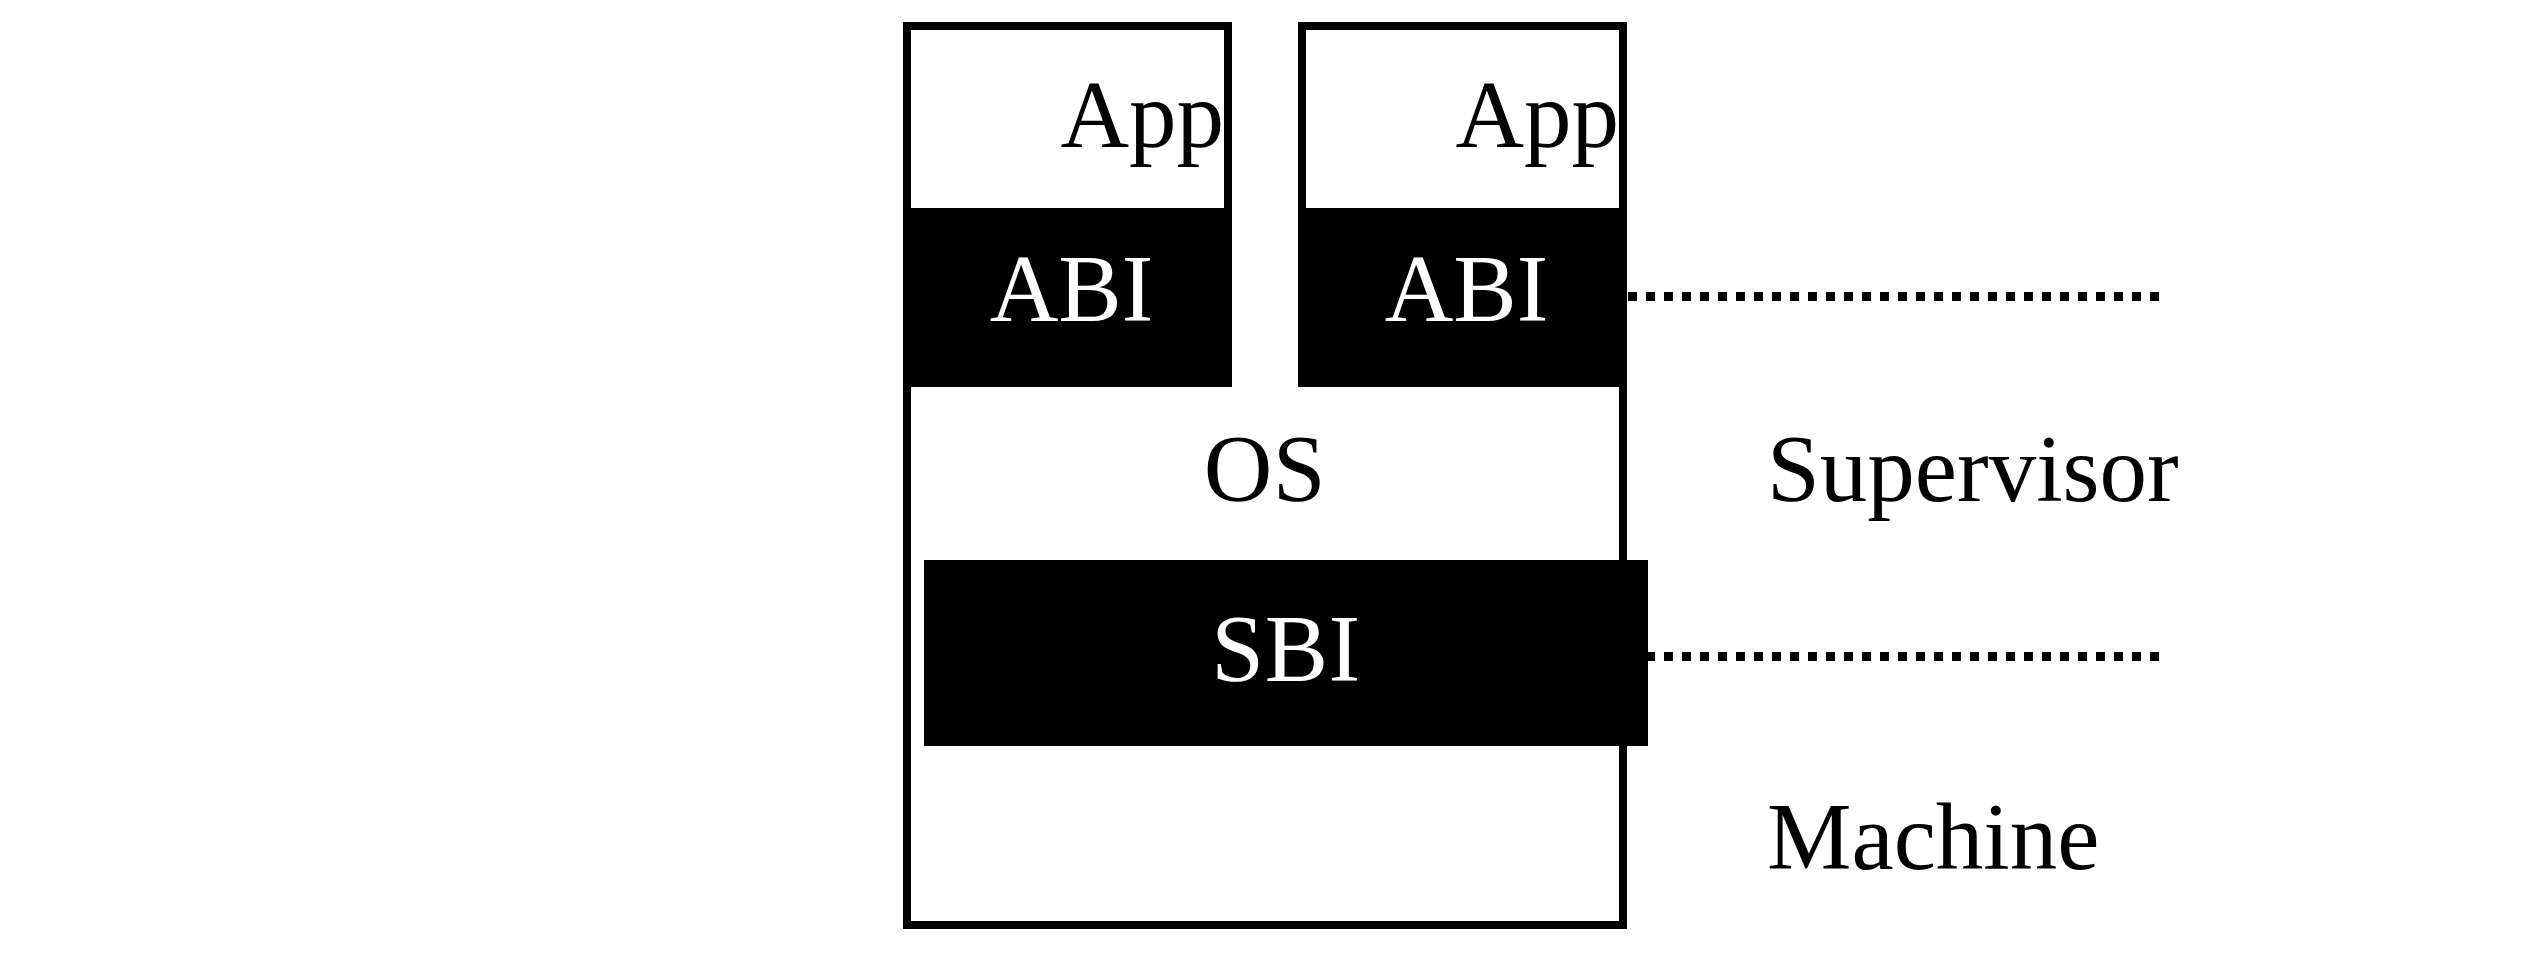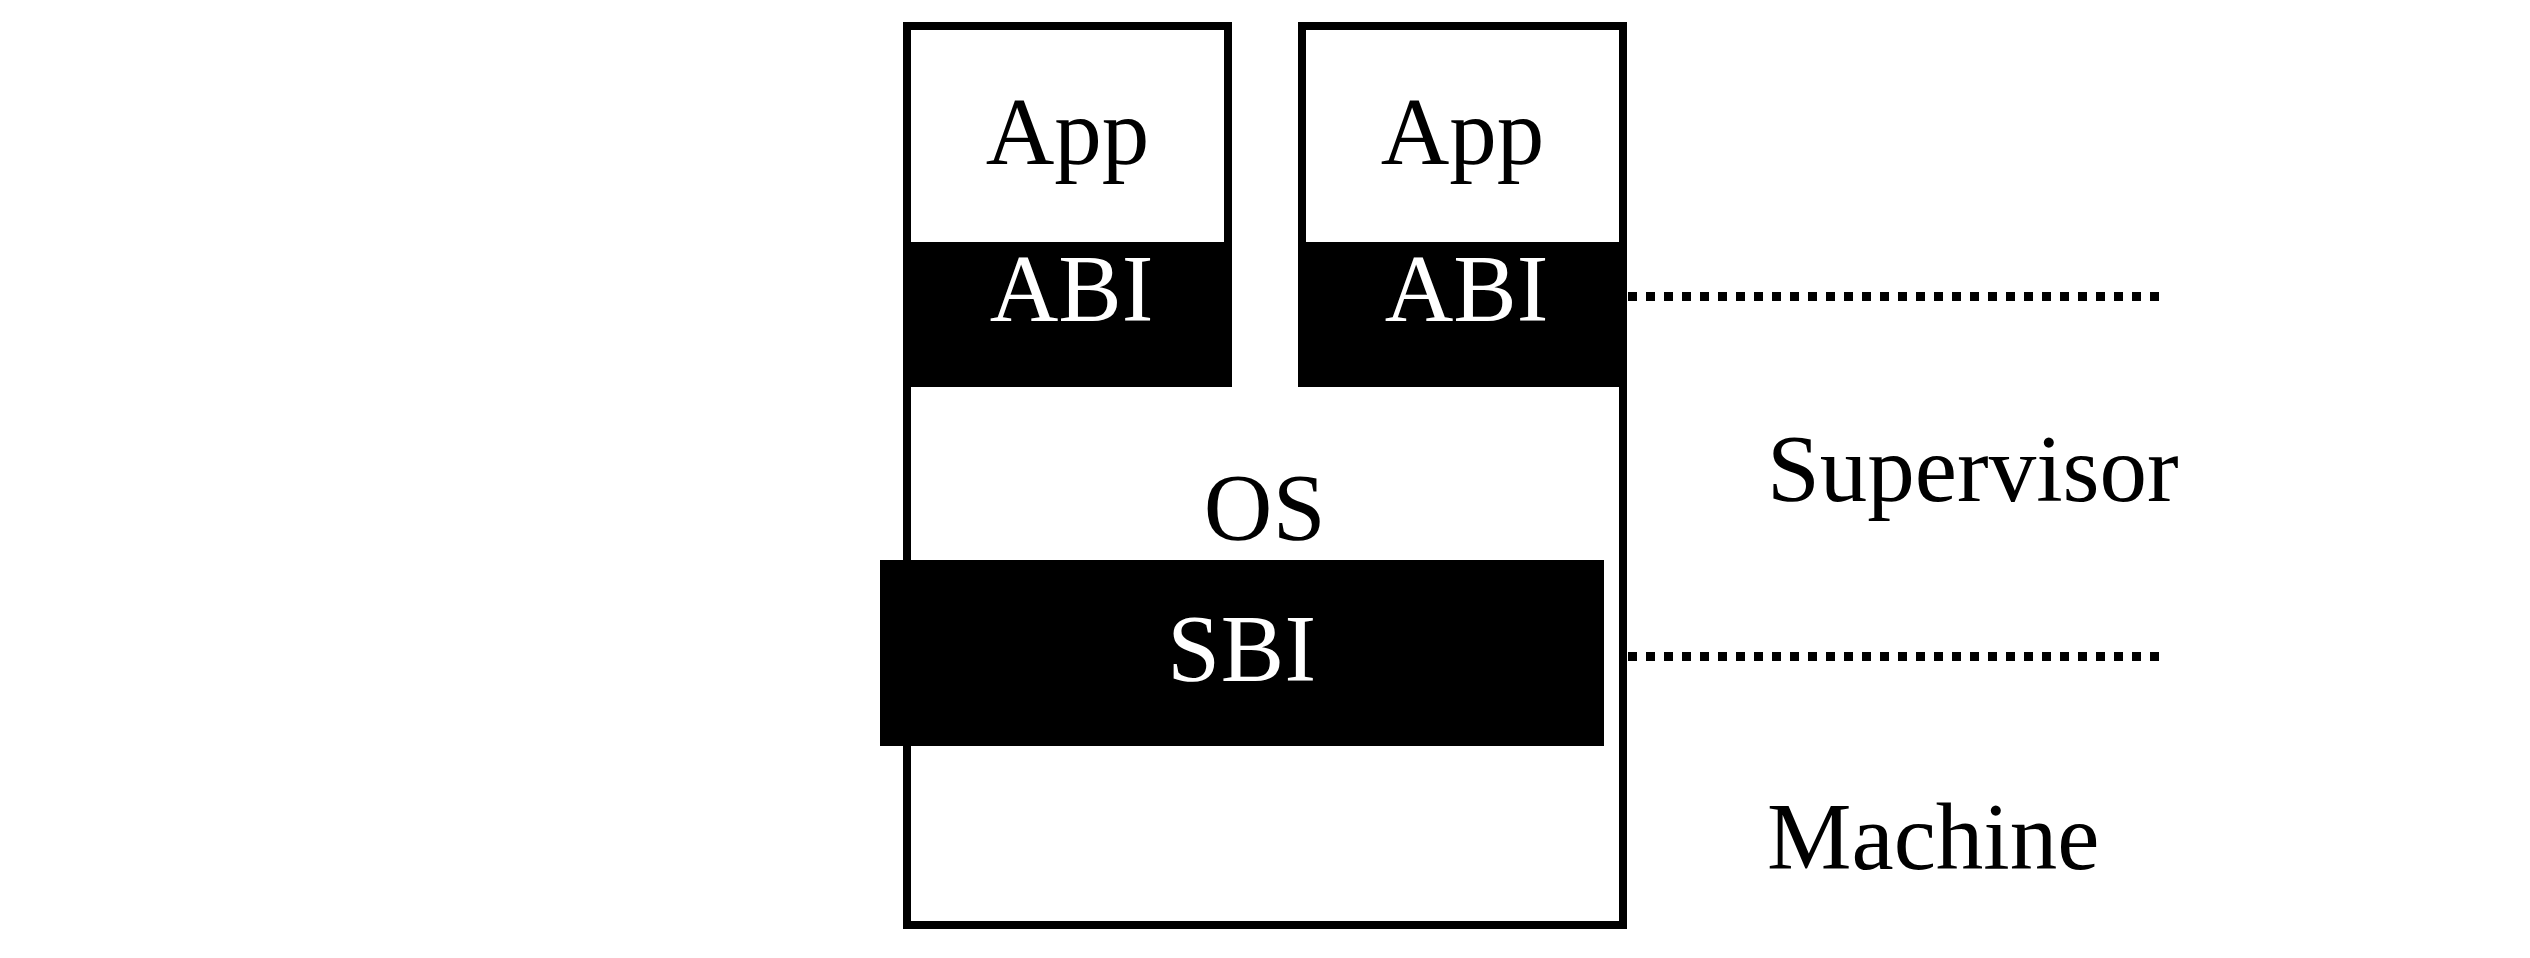--- a/index.html
+++ b/index.html
@@ -43,28 +43,28 @@
     white-space: nowrap;
     display: block;
     position: relative;
     top: -4px;
   }
 
   
   .app-box {
     position: absolute;
     top: 22px;
-    height: 220px;
+    height: 186px;
     box-sizing: border-box;
     border: 8px solid #000000;
     border-bottom: none;
     background: #ffffff;
     display: flex;
     align-items: center;
-    justify-content: center;
+    justify-content: flex-end;
   }
   .app-box.left  { left: 903px;  width: 329px; }
   .app-box.right { left: 1298px; width: 329px; }
 
   .app-label {
     font-family: "Liberation Serif", serif;
     font-size: 95px;
     line-height: 1;
     color: #000000;
     white-space: nowrap;
@@ -108,26 +108,26 @@
 
   
   .os-band {
     position: absolute;
     left: 911px;
     top: 387px;
     width: 708px;
     height: 173px;
     background: #ffffff;
     display: flex;
-    align-items: flex-end;
+    align-items: center;
     justify-content: center;
   }
   .sbi-band {
     position: absolute;
-    left: 880px;
+    left: 924px;
     top: 560px;
     width: 724px;
     height: 186px;
     background: #000000;
     display: flex;
     align-items: center;
     justify-content: center;
   }
   .see-band {
     position: absolute;

